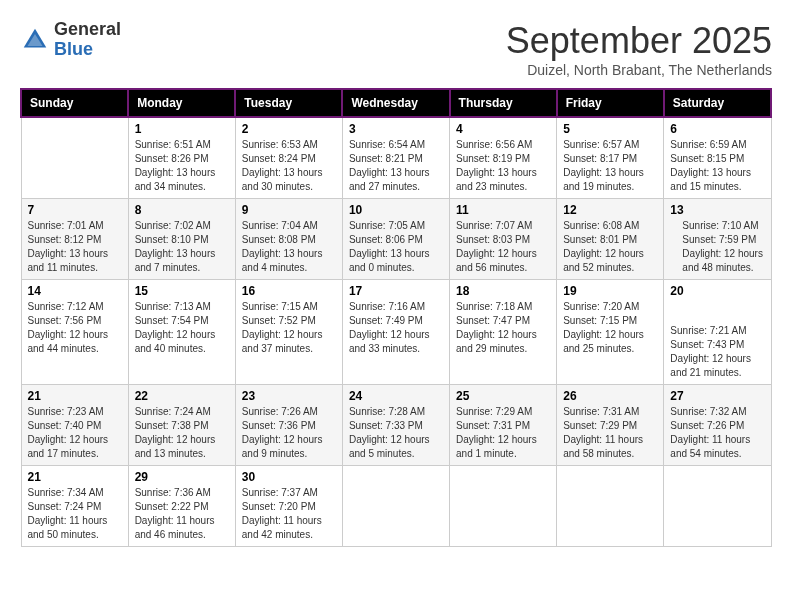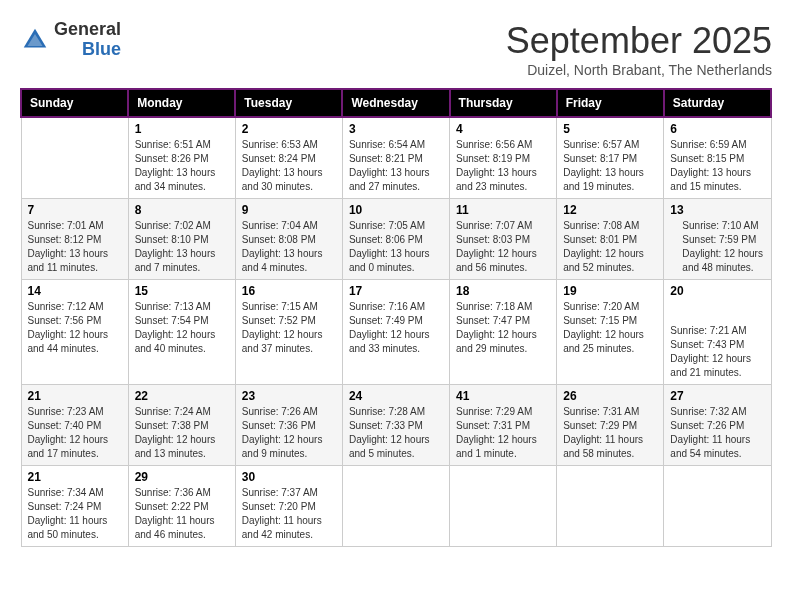--- a/index.html
+++ b/index.html
@@ -17,21 +17,20 @@
       margin-bottom: 10px;
     }
     .logo {
       display: flex;
       align-items: center;
     }
     .logo-text {
       display: flex;
       flex-direction: column;
       line-height: 1.1;
-      text-align: right;
     }
     .logo-general {
       font-size: 18px;
       font-weight: bold;
       color: #333;
     }
     .logo-blue {
       font-size: 18px;
       font-weight: bold;
       color: #2a6db5;
@@ -202,21 +201,21 @@
         </td>
         <td>
           <span class="day-num">11</span>
           <div class="day-info" style="white-space: pre-line;">Sunrise: 7:07 AM
 Sunset: 8:03 PM
 Daylight: 12 hours
 and 56 minutes.</div>
         </td>
         <td>
           <span class="day-num">12</span>
-          <div class="day-info" style="white-space: pre-line;">Sunrise: 7:08 AM
+          <div class="day-info" style="white-space: pre-line;">Sunrise: 6:08 AM
 Sunset: 8:01 PM
 Daylight: 12 hours
 and 52 minutes.</div>
         </td>
         <td>
           <span class="day-num">13</span>
           <div class="day-info" style="white-space: pre-line; margin-left: 12px;">Sunrise: 7:10 AM
 Sunset: 7:59 PM
 Daylight: 12 hours
 and 48 minutes.</div>
@@ -296,21 +295,21 @@
 and 9 minutes.</div>
         </td>
         <td>
           <span class="day-num">24</span>
           <div class="day-info" style="white-space: pre-line;">Sunrise: 7:28 AM
 Sunset: 7:33 PM
 Daylight: 12 hours
 and 5 minutes.</div>
         </td>
         <td>
-          <span class="day-num">41</span>
+          <span class="day-num">25</span>
           <div class="day-info" style="white-space: pre-line;">Sunrise: 7:29 AM
 Sunset: 7:31 PM
 Daylight: 12 hours
 and 1 minute.</div>
         </td>
         <td>
           <span class="day-num">26</span>
           <div class="day-info" style="white-space: pre-line;">Sunrise: 7:31 AM
 Sunset: 7:29 PM
 Daylight: 11 hours

